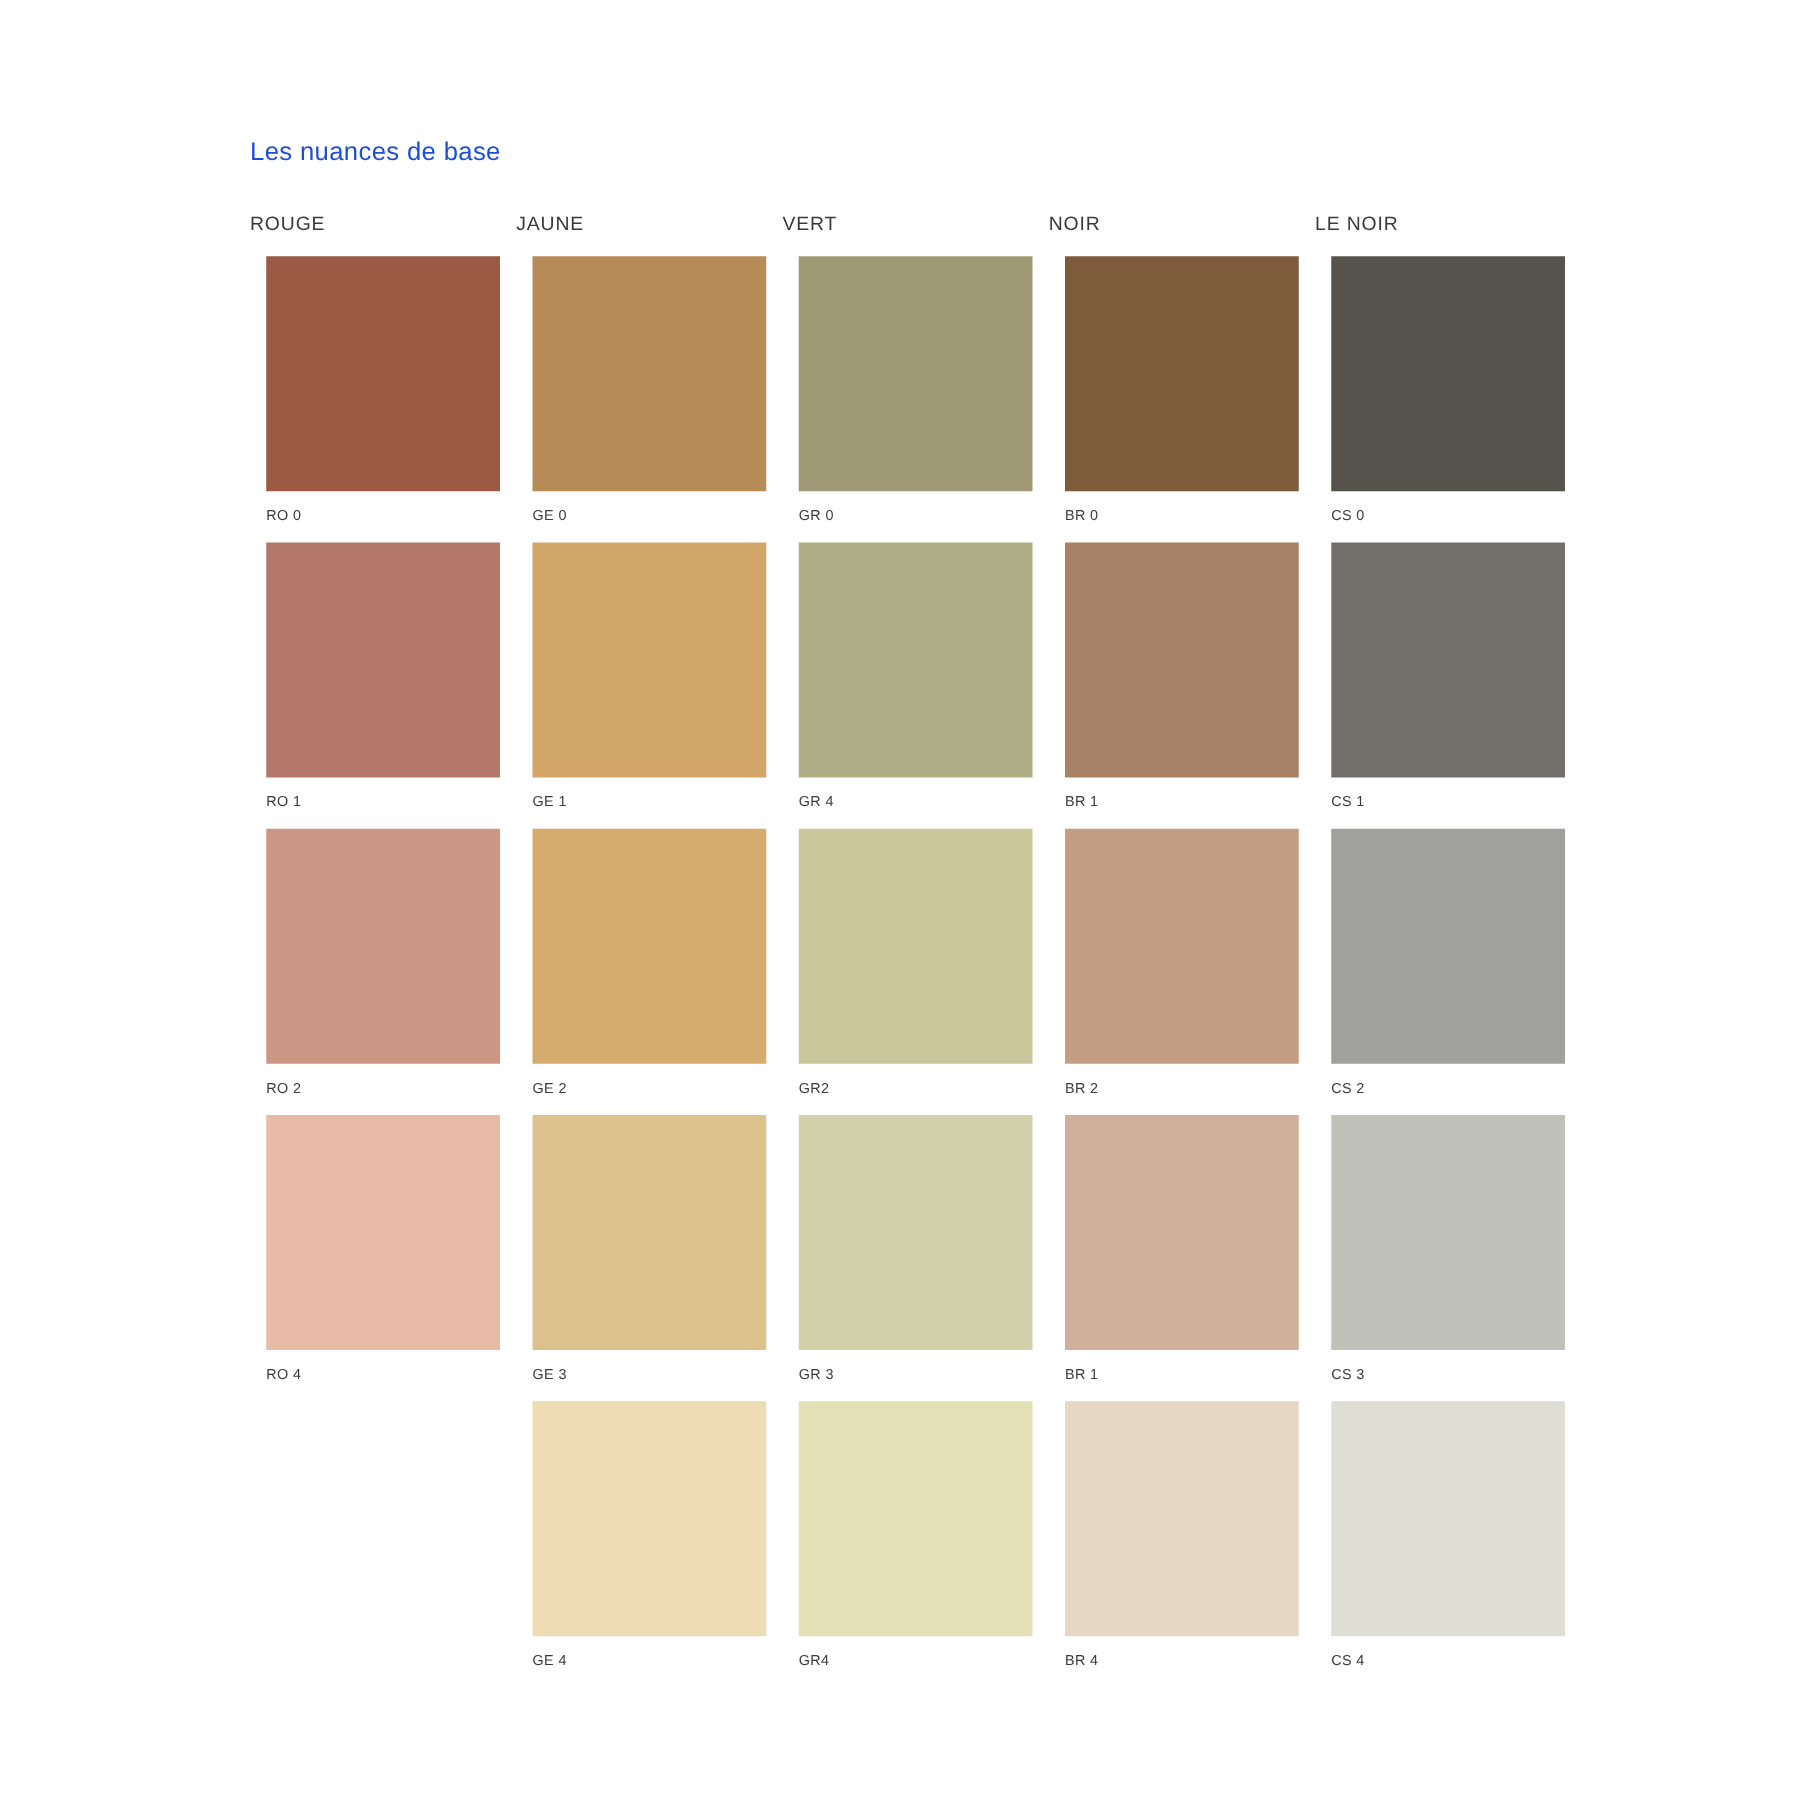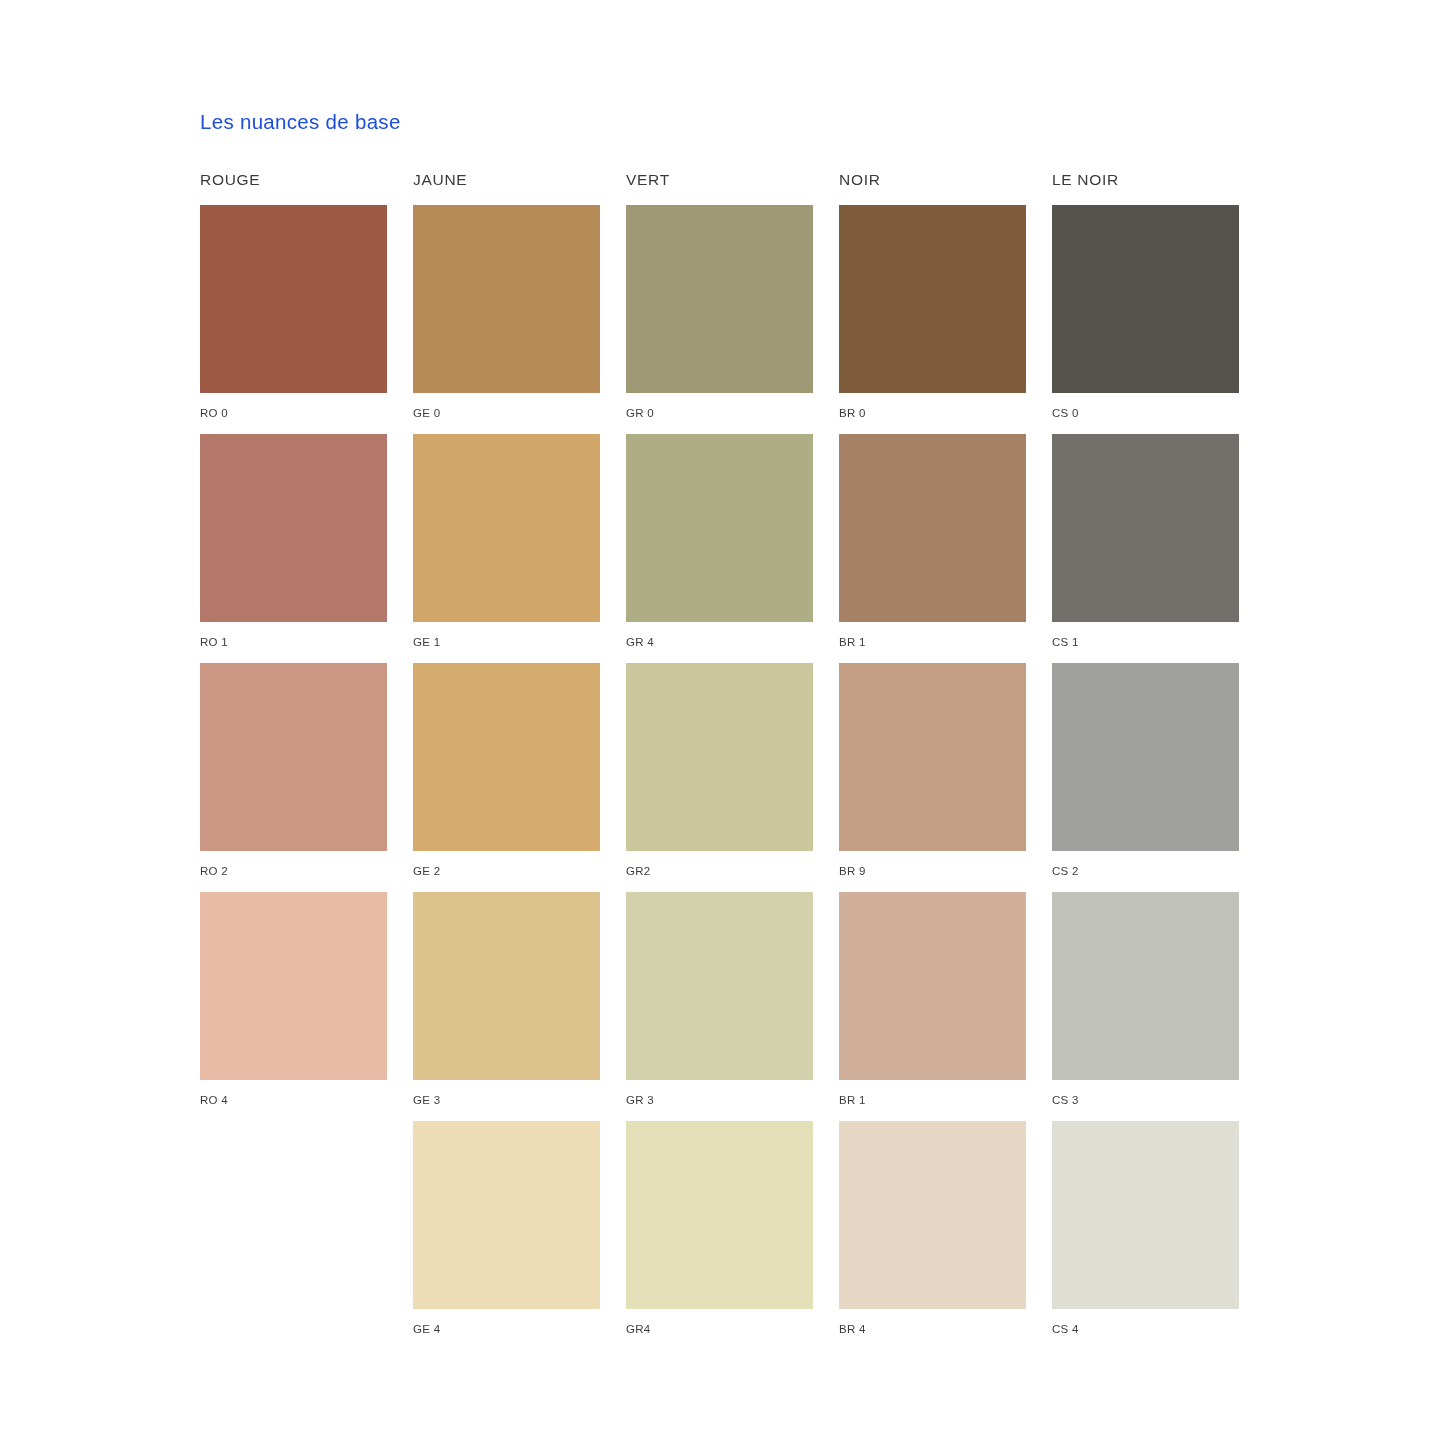--- a/index.html
+++ b/index.html
@@ -59,20 +59,21 @@
     height: 35px;
     line-height: 20px;
     white-space: nowrap;
   }
 
   .swatch-cell {
     width: 187px;
     height: 229px;
     display: flex;
     flex-direction: column;
+    margin-left: 13px;
   }
 
   .swatch-chip {
     width: 187px;
     height: 188px;
     display: block;
   }
 
   .swatch-label {
     font-size: 11.5px;
@@ -162,21 +163,21 @@
         <div class="swatch-cell">
           <div class="swatch-chip" style="background-color: rgb(125, 91, 59);"></div>
           <div class="swatch-label">BR 0</div>
         </div>
         <div class="swatch-cell">
           <div class="swatch-chip" style="background-color: rgb(166, 129, 101);"></div>
           <div class="swatch-label">BR 1</div>
         </div>
         <div class="swatch-cell">
           <div class="swatch-chip" style="background-color: rgb(195, 158, 132);"></div>
-          <div class="swatch-label">BR 9</div>
+          <div class="swatch-label">BR 2</div>
         </div>
         <div class="swatch-cell">
           <div class="swatch-chip" style="background-color: rgb(208, 176, 155);"></div>
           <div class="swatch-label">BR 1</div>
         </div>
         <div class="swatch-cell">
           <div class="swatch-chip" style="background-color: rgb(229, 215, 195);"></div>
           <div class="swatch-label">BR 4</div>
         </div>
       </div>

